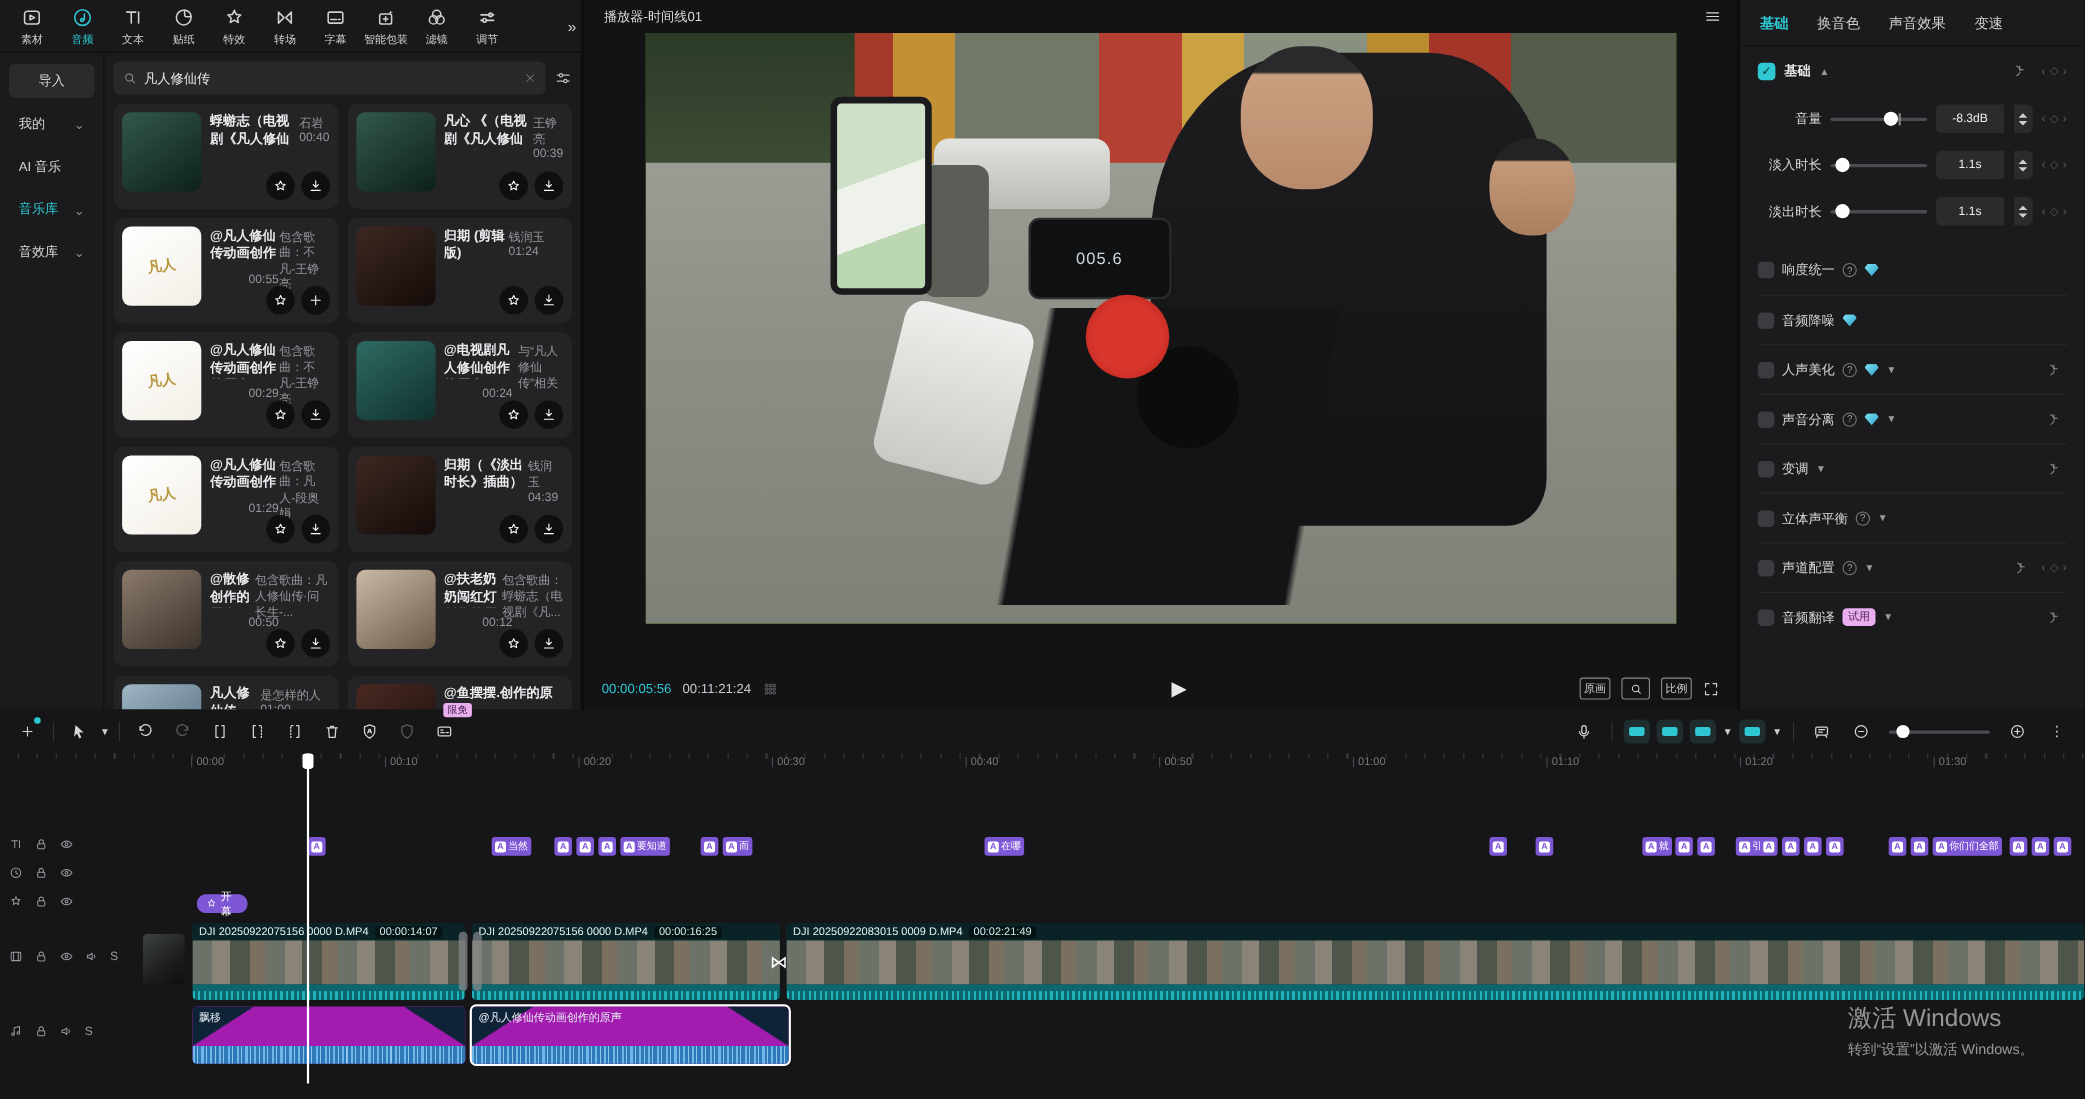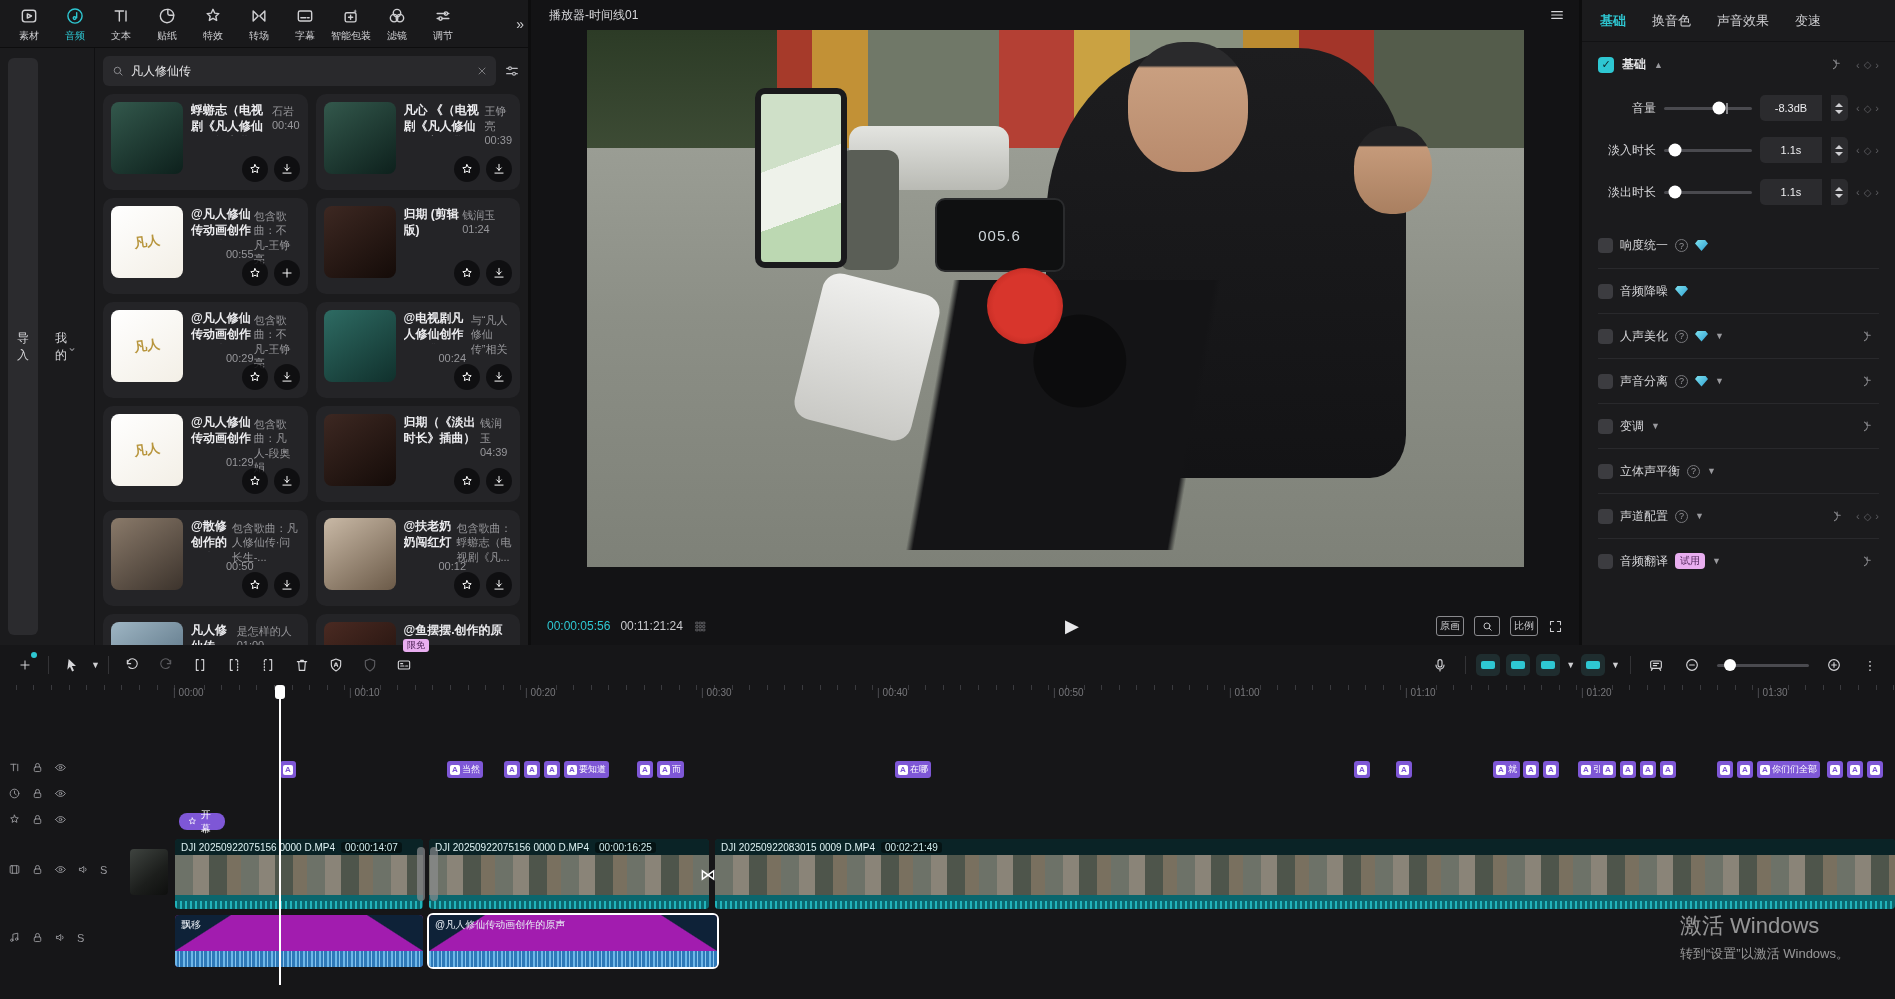--- a/index.html
+++ b/index.html
@@ -10,21 +10,21 @@
   svg { display:block; }
 
   
   .left-panel { width:528px; background:#1b1b1d; display:flex; flex-direction:column; }
   .left-toolbar { height:48px; display:flex; align-items:center; padding:0 6px; background:#19191b; border-bottom:1px solid #0d0d0e; }
   .tool-item { width:46px; display:flex; flex-direction:column; align-items:center; gap:2px; color:#cfcfd2; font-size:10px; cursor:pointer; }
   .tool-item .ticon { height:22px; display:flex; align-items:center; }
   .tool-item.active { color:#2ec7d2; }
   .expand-arrows { margin-left:6px; color:#cfcfd2; font-size:14px; letter-spacing:-2px; }
   .left-body { flex:1; display:flex; min-height:0; }
-  .side-nav { width:95px; padding:10px 8px; display:flex; flex-direction:row; gap:8px; border-right:1px solid #101012; }
+  .side-nav { width:95px; padding:10px 8px; display:flex; flex-direction:column; gap:8px; border-right:1px solid #101012; }
   .nav-item { display:flex; align-items:center; justify-content:space-between; font-size:12px; color:#d6d6d9; padding:7px 9px; border-radius:6px; cursor:pointer; }
   .nav-item.button { background:#2b2b2e; justify-content:center; }
   .nav-item.active { color:#2ec7d2; }
   .nav-item .chev { color:#8a8a8e; }
   .music-panel { flex:1; display:flex; flex-direction:column; padding:8px 8px 0 8px; min-width:0; }
   .search-row { display:flex; align-items:center; gap:8px; margin-bottom:8px; }
   .search-box { flex:1; height:30px; background:#29292c; border-radius:6px; display:flex; align-items:center; gap:6px; padding:0 8px; color:#e8e8ea; font-size:12px; }
   .search-box .sicon { color:#8a8a8e; }
   .search-box .val { flex:1; }
   .filter-btn { color:#bdbdc1; cursor:pointer; }

